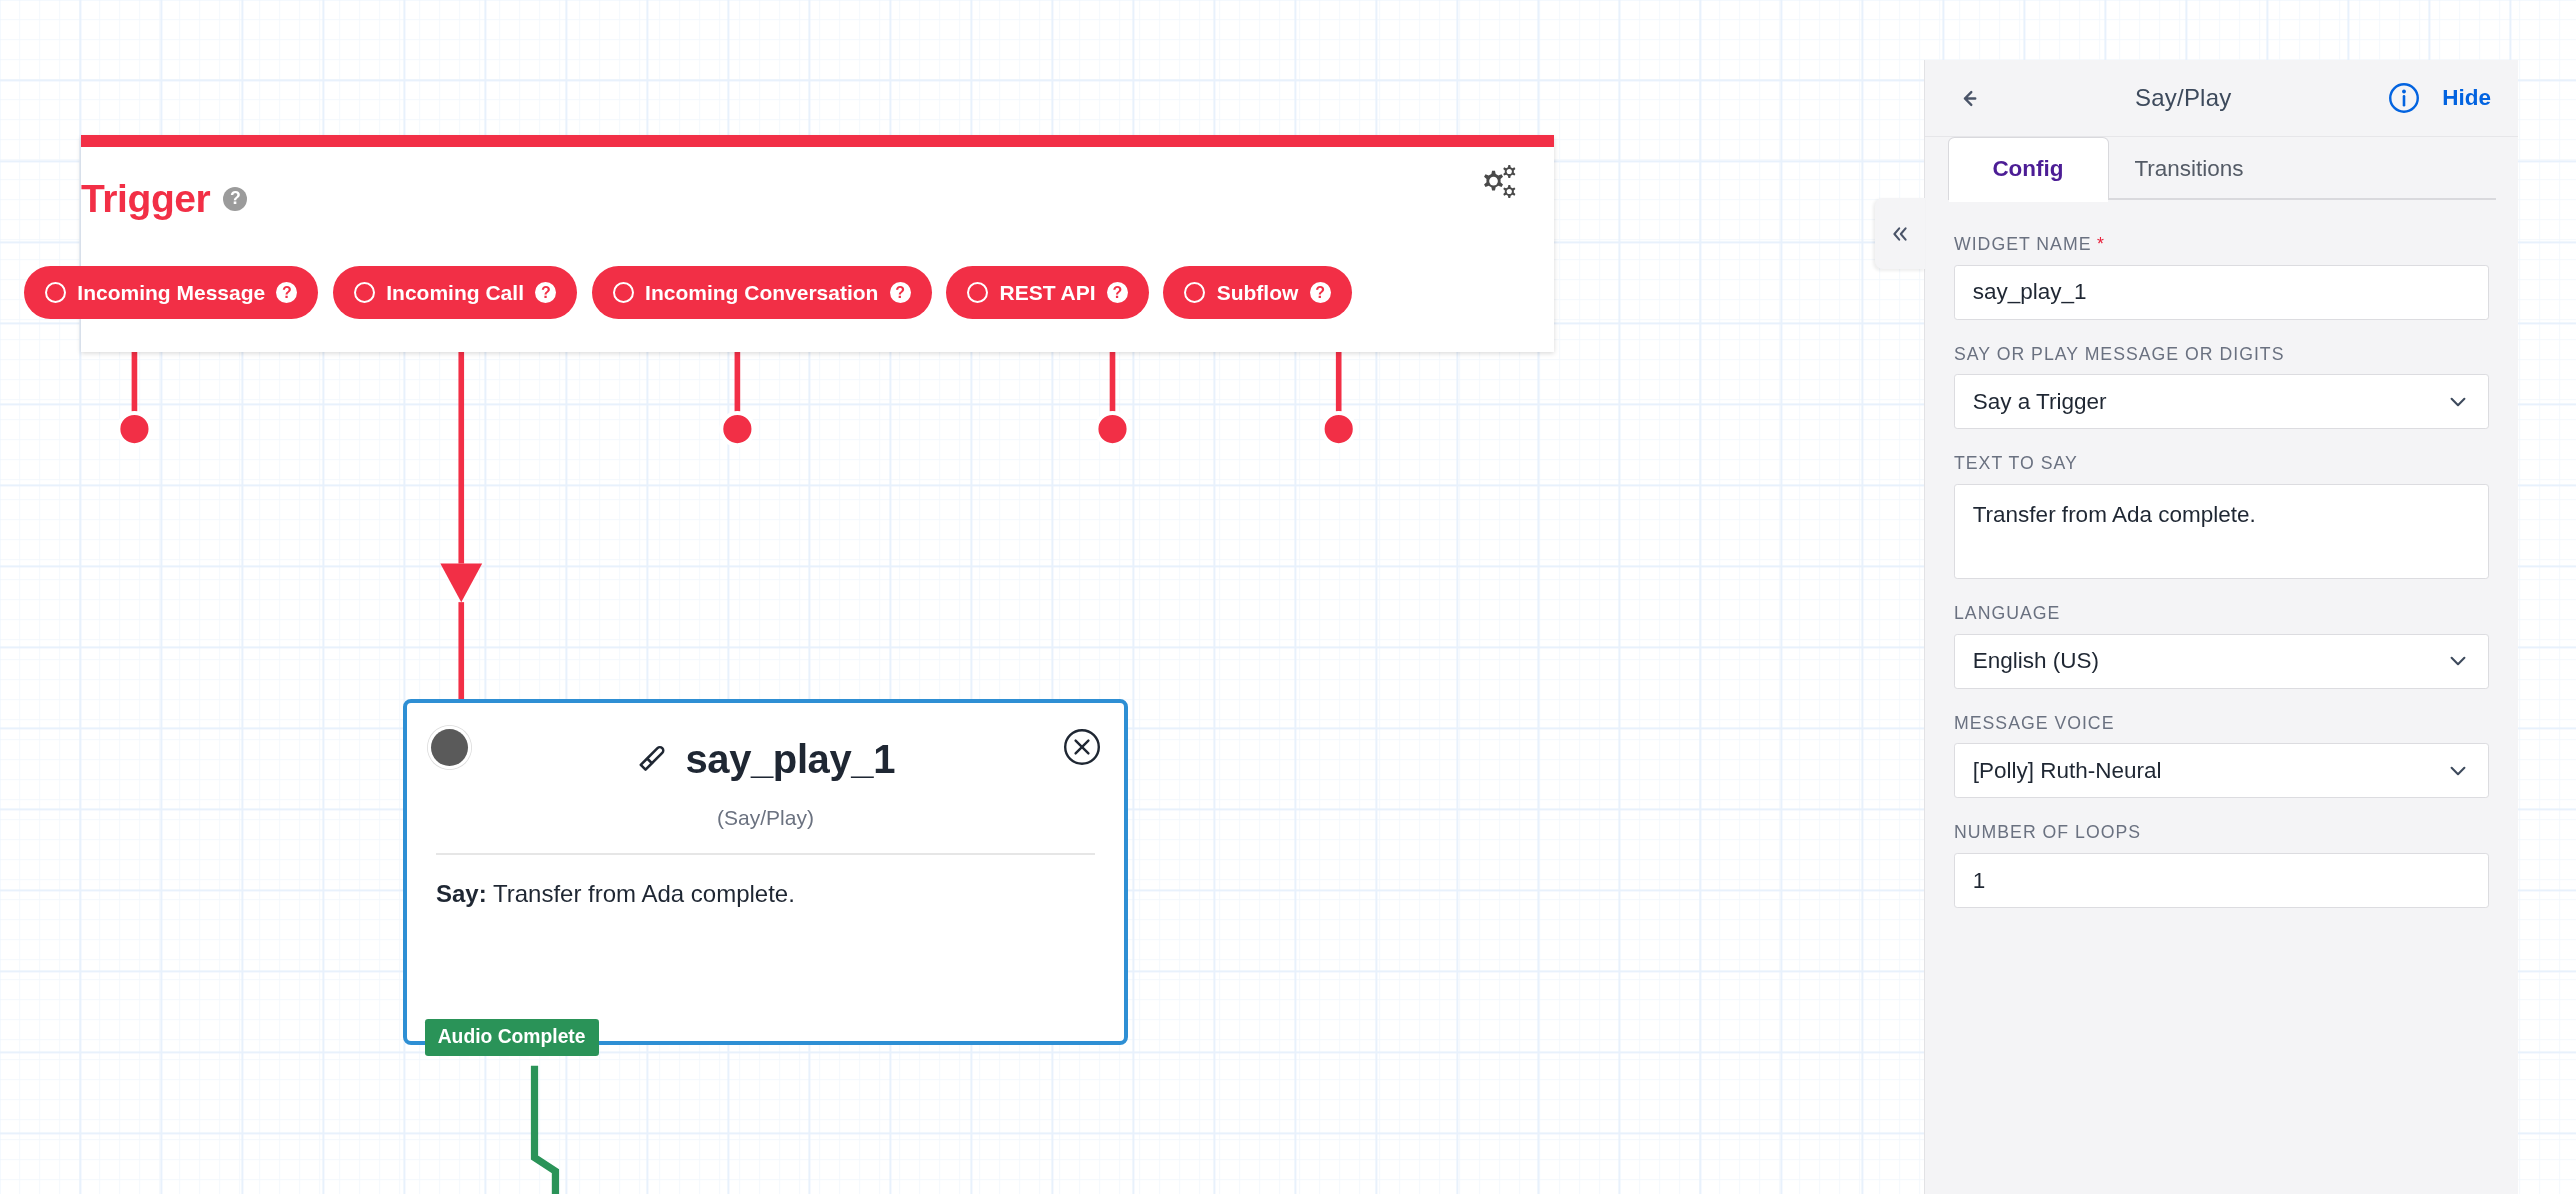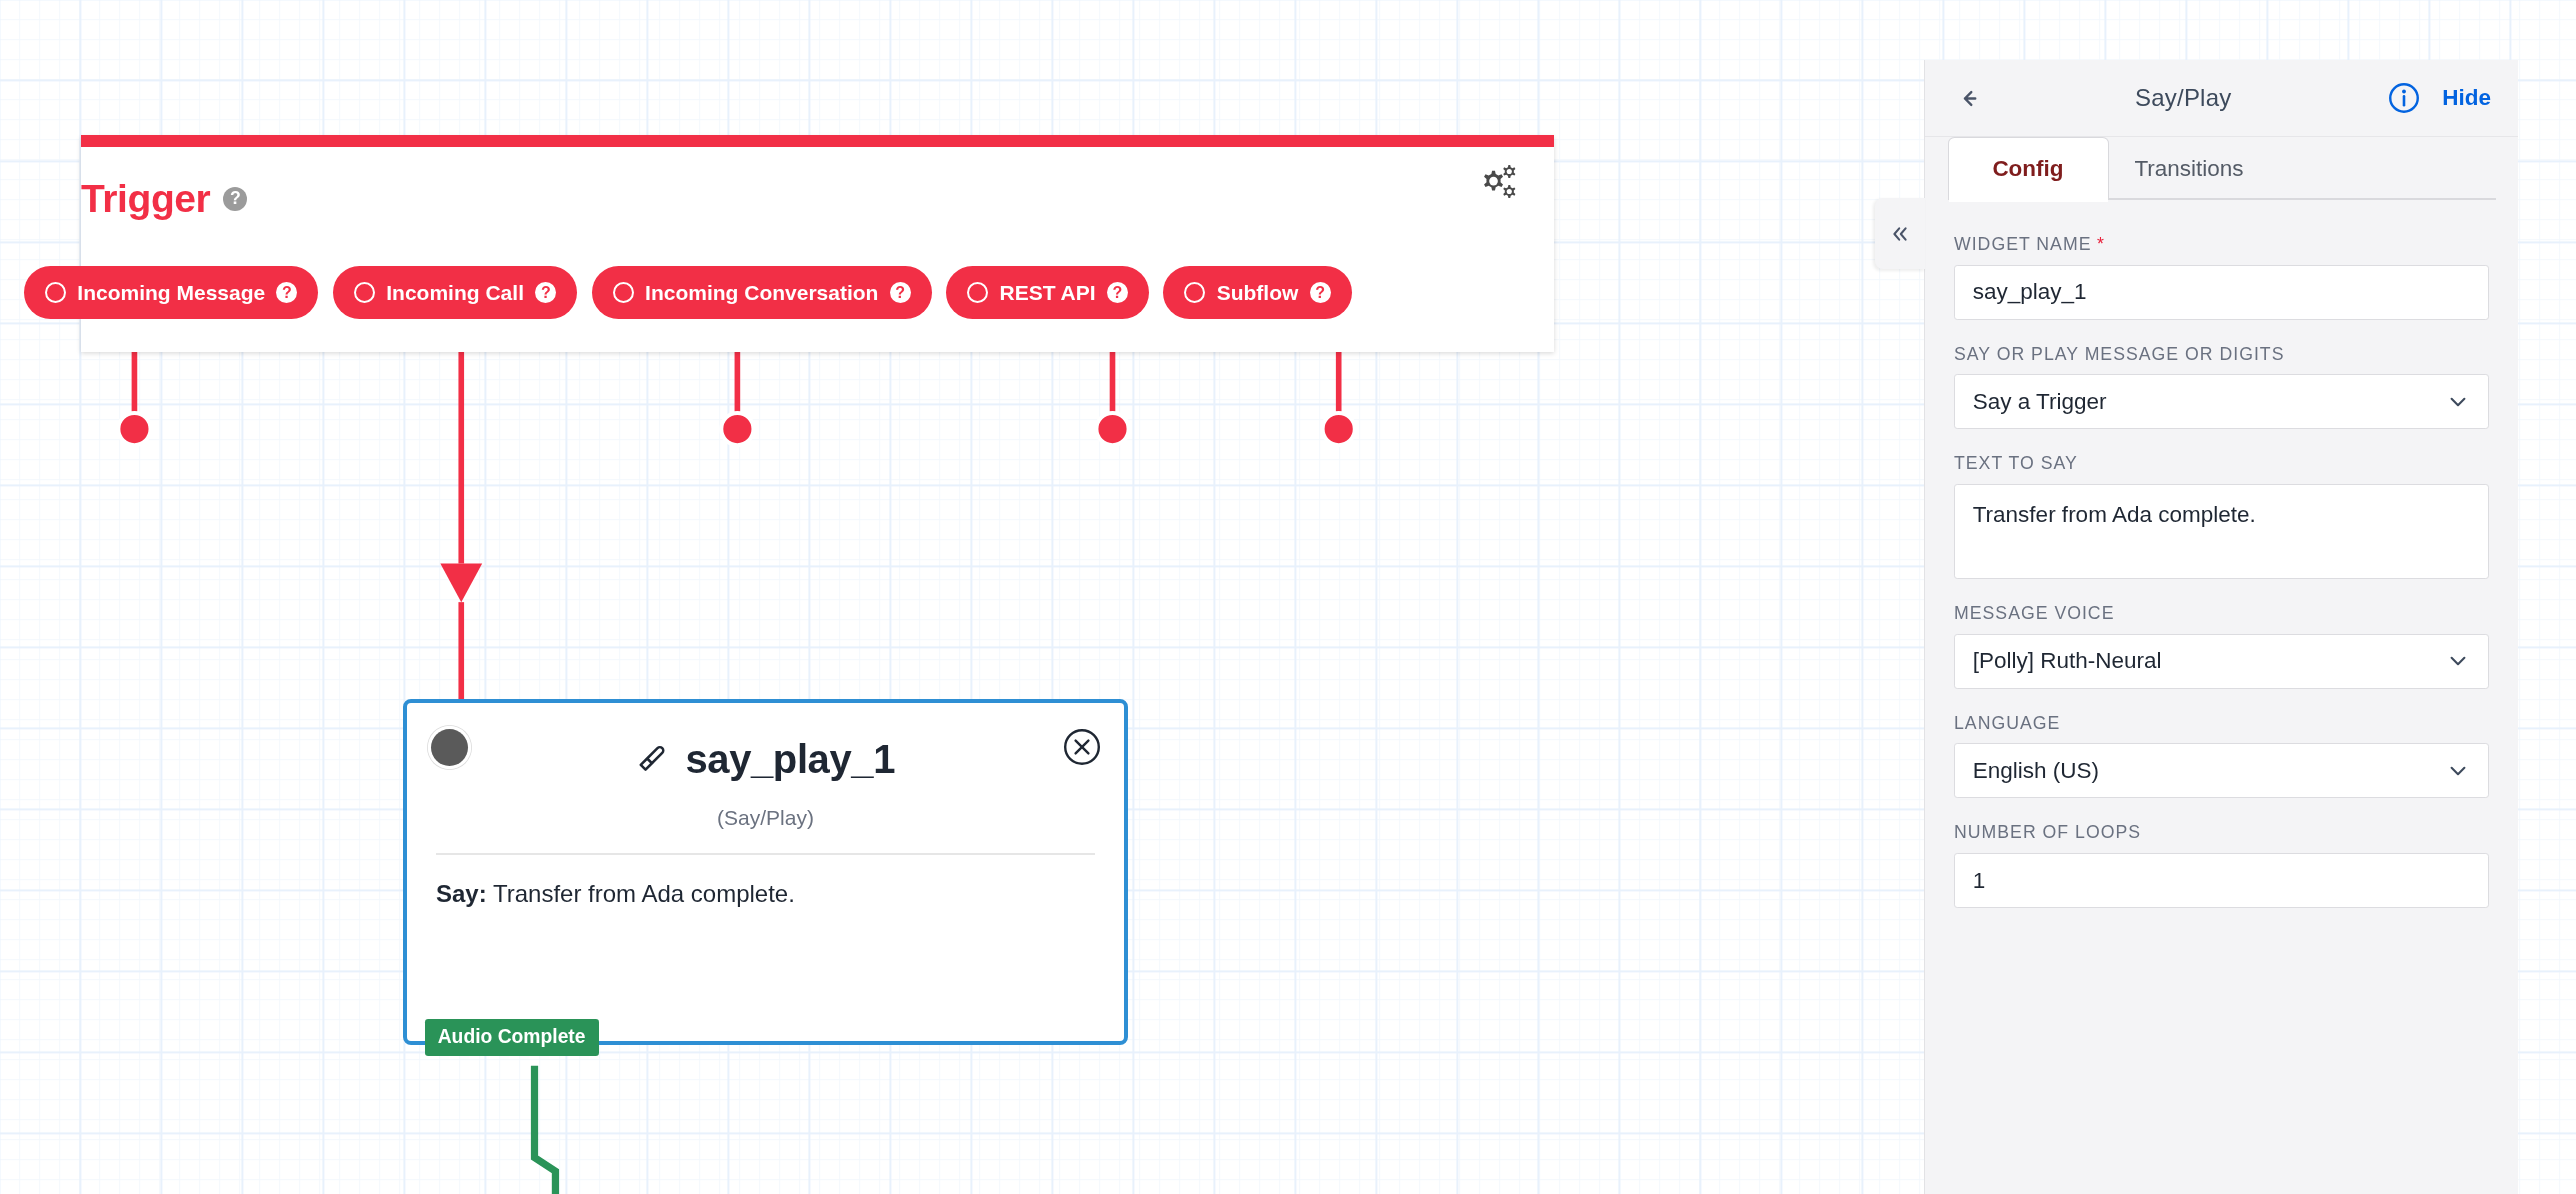--- a/index.html
+++ b/index.html
@@ -277,21 +277,21 @@
     height: 63px;
     display: flex;
     align-items: center;
     justify-content: center;
     font-size: 22.5px;
     color: #545b66;
     position: relative;
   }
   .tab.active {
     background: #ffffff;
-    color: #7f1d1d;
+    color: #4c1d95;
     font-weight: 600;
     border: 0.8px solid #d9d9dd;
     border-bottom: none;
     border-radius: 6.4px 6.4px 0 0;
     z-index: 2;
   }
   .tab.active::after {
     content: "";
     position: absolute;
     left: 0; right: 0; bottom: -1.6px;
@@ -486,43 +486,43 @@
         </span>
       </div>
     </div>
 
     <div class="field">
       <div class="field-label">TEXT TO SAY</div>
       <div class="control textarea">Transfer from Ada complete.</div>
     </div>
 
     <div class="field">
+      <div class="field-label">LANGUAGE</div>
+      <div class="control select">
+        <span>English (US)</span>
+        <span class="chev">
+          <svg viewBox="0 0 30 30" width="24" height="24">
+              <path d="M7,11 L15,19 L23,11" fill="none" stroke="#3d4a5c" stroke-width="2.6" stroke-linecap="round" stroke-linejoin="round"></path>
+            </svg>
+        </span>
+      </div>
+    </div>
+
+    <div class="field">
       <div class="field-label">MESSAGE VOICE</div>
       <div class="control select">
         <span>[Polly] Ruth-Neural</span>
         <span class="chev">
           <svg viewBox="0 0 30 30" width="24" height="24">
               <path d="M7,11 L15,19 L23,11" fill="none" stroke="#3d4a5c" stroke-width="2.6" stroke-linecap="round" stroke-linejoin="round"></path>
             </svg>
         </span>
       </div>
     </div>
 
     <div class="field">
-      <div class="field-label">LANGUAGE</div>
-      <div class="control select">
-        <span>English (US)</span>
-        <span class="chev">
-          <svg viewBox="0 0 30 30" width="24" height="24">
-              <path d="M7,11 L15,19 L23,11" fill="none" stroke="#3d4a5c" stroke-width="2.6" stroke-linecap="round" stroke-linejoin="round"></path>
-            </svg>
-        </span>
-      </div>
-    </div>
-
-    <div class="field">
       <div class="field-label">NUMBER OF LOOPS</div>
       <div class="control">1</div>
     </div>
 
   </div>
 </div>
 
 
 </body></html>

